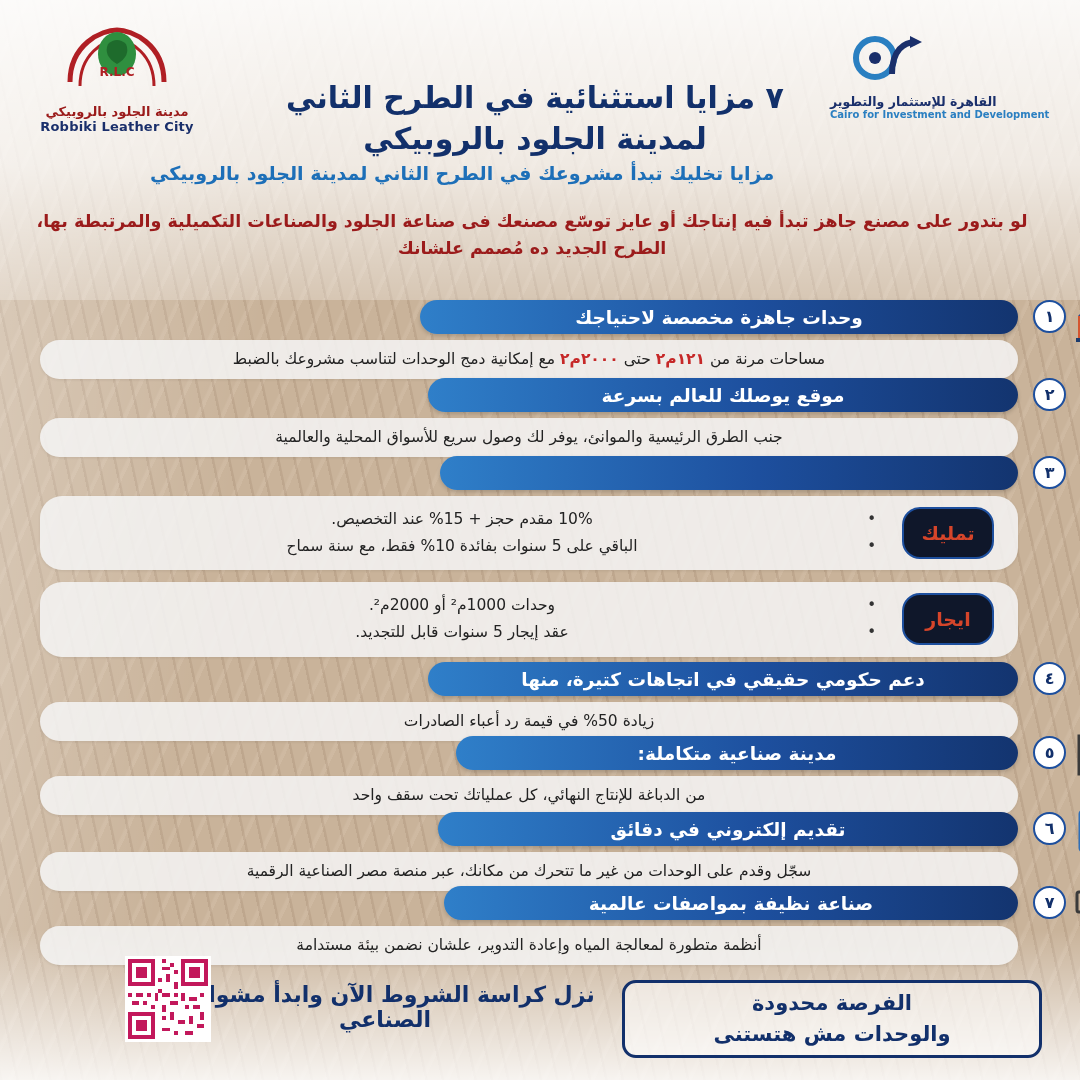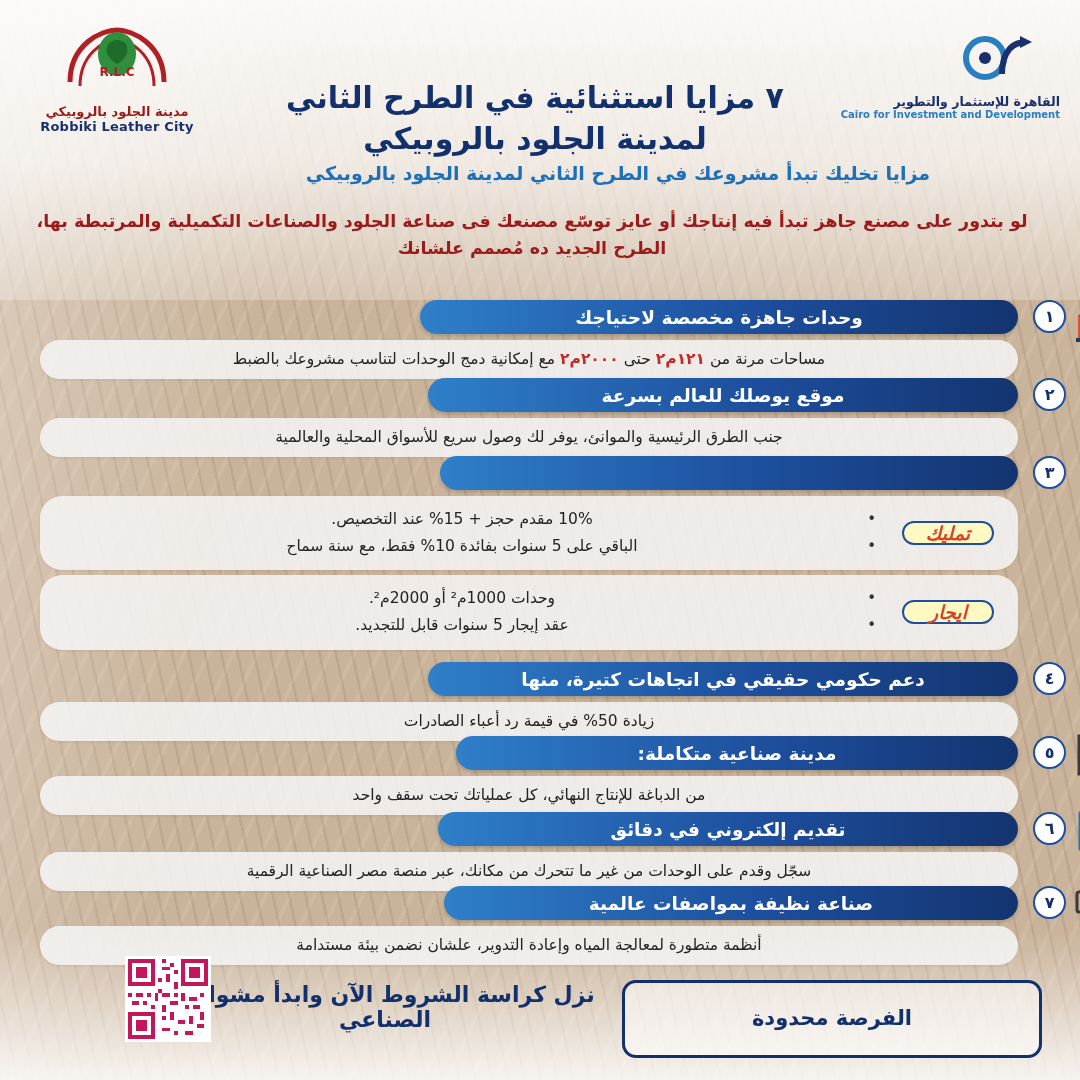--- a/index.html
+++ b/index.html
@@ -39,30 +39,30 @@
   .content { position:absolute; inset:0; }
 
   
   .logo-left {
     position:absolute; left:22px; top:24px; width:190px; text-align:center;
   }
   .rlc-mark { width:110px; height:78px; margin:0 auto; position:relative; }
   .rlc-text-ar { font-size:13px; color:#9b1b1b; font-weight:bold; margin-top:2px; }
   .rlc-text-en { font-size:13px; color:#1a2f6b; font-weight:bold; letter-spacing:.2px; }
 
-  .logo-right { position:absolute; right:20px; top:30px; width:230px; text-align:right; }
+  .logo-right { position:absolute; right:20px; top:30px; width:230px; text-align:left; }
   .cid-text-ar { font-size:12.5px; color:#1a2f6b; font-weight:bold; margin-top:4px; }
   .cid-text-en { font-size:10px; color:#2a7fc1; font-weight:bold; }
 
   .head-title {
     position:absolute; top:78px; left:240px; right:250px; text-align:center;
     color:#12306b; font-weight:bold; font-size:30px; line-height:1.35;
   }
   .head-sub {
-    position:absolute; top:162px; left:150px; right:150px; text-align:right;
+    position:absolute; top:162px; left:150px; right:150px; text-align:left;
     color:#1d6fb8; font-weight:bold; font-size:19px;
   }
   .head-para {
     position:absolute; top:208px; left:36px; right:52px; text-align:center;
     color:#9b1b1b; font-weight:bold; font-size:17.5px; line-height:1.55;
   }
 
   
   .feature { position:absolute; left:40px; right:62px; }
   .fbar {
@@ -88,23 +88,23 @@
     border:2px solid #1d4f9e; background:#fff; color:#12306b;
     display:flex; align-items:center; justify-content:center;
     font-size:16px; font-weight:bold;
   }
   .icon-box {
     position:absolute; right:-112px; top:-6px; width:56px; height:50px;
     display:flex; align-items:center; justify-content:center;
   }
   .badge-pill {
     display:inline-flex; align-items:center; justify-content:center;
-    min-width:92px; height:24px; border-radius:18px;
-    background:#fef9c3; border:2px solid #1d4f9e; color:#d6452a;
-    font-weight:bold; font-size:19px;font-style:italic;
+    min-width:92px; height:52px; border-radius:18px;
+    background:#0f172a; border:2px solid #1d4f9e; color:#d6452a;
+    font-weight:bold; font-size:19px;
   }
   .two-col { display:flex; align-items:center; gap:16px; justify-content:flex-start; }
   .bullets { flex:1; text-align:center; }
   .bullets ul { margin:0; padding:0 26px 0 0; list-style:none; }
   .bullets li { position:relative; font-size:15.5px; line-height:1.75; color:#222; }
   .bullets li::before {
     content:"•"; position:absolute; right:-16px; color:#333; font-size:15px;
   }
   .hl-red { color:#c62828; font-weight:bold; }
 
@@ -223,21 +223,21 @@
       <div class="two-col">
         <span class="badge-pill">تمليك</span>
         <div class="bullets">
           <ul>
             <li>10% مقدم حجز + 15% عند التخصيص.</li>
             <li>الباقي على 5 سنوات بفائدة 10% فقط، مع سنة سماح</li>
           </ul>
         </div>
       </div>
     </div>
-    <div class="fbody" style="margin-top:5px; padding:10px 24px;">
+    <div class="fbody" style="margin-top:12px; padding:10px 24px;">
       <div class="two-col">
         <span class="badge-pill">ايجار</span>
         <div class="bullets">
           <ul>
             <li>وحدات 1000م² أو 2000م².</li>
             <li>عقد إيجار 5 سنوات قابل للتجديد.</li>
           </ul>
         </div>
       </div>
     </div>
@@ -310,20 +310,21 @@
           <circle cx="40" cy="32" r="5" fill="none" stroke="#3a3a3a" stroke-width="3"></circle>
           <path d="M12 14 l5 -4 5 4 -3 0 0 5 -4 0 0 -5z" fill="#2f8f3f"></path>
         </svg>
       </span>
     </div>
     <div class="fbody">أنظمة متطورة لمعالجة المياه وإعادة التدوير، علشان نضمن بيئة مستدامة</div>
   </div>
 
   <div class="cta-box">
     <div class="cta-line1">الفرصة محدودة</div>
+    <div class="cta-line2">والوحدات مش هتستنى</div>
   </div>
 
   <div class="bottom-cta-text">نزل كراسة الشروط الآن وابدأ مشوارك الصناعي</div>
 
   <div class="qr">
     <svg width="80" height="80" viewBox="0 0 21 21" shape-rendering="crispEdges">
       <rect width="21" height="21" fill="#fff"></rect>
       <g fill="#c2185b">
         <rect x="0" y="0" width="7" height="7"></rect>
           <rect x="1" y="1" width="5" height="5" fill="#fff"></rect>

